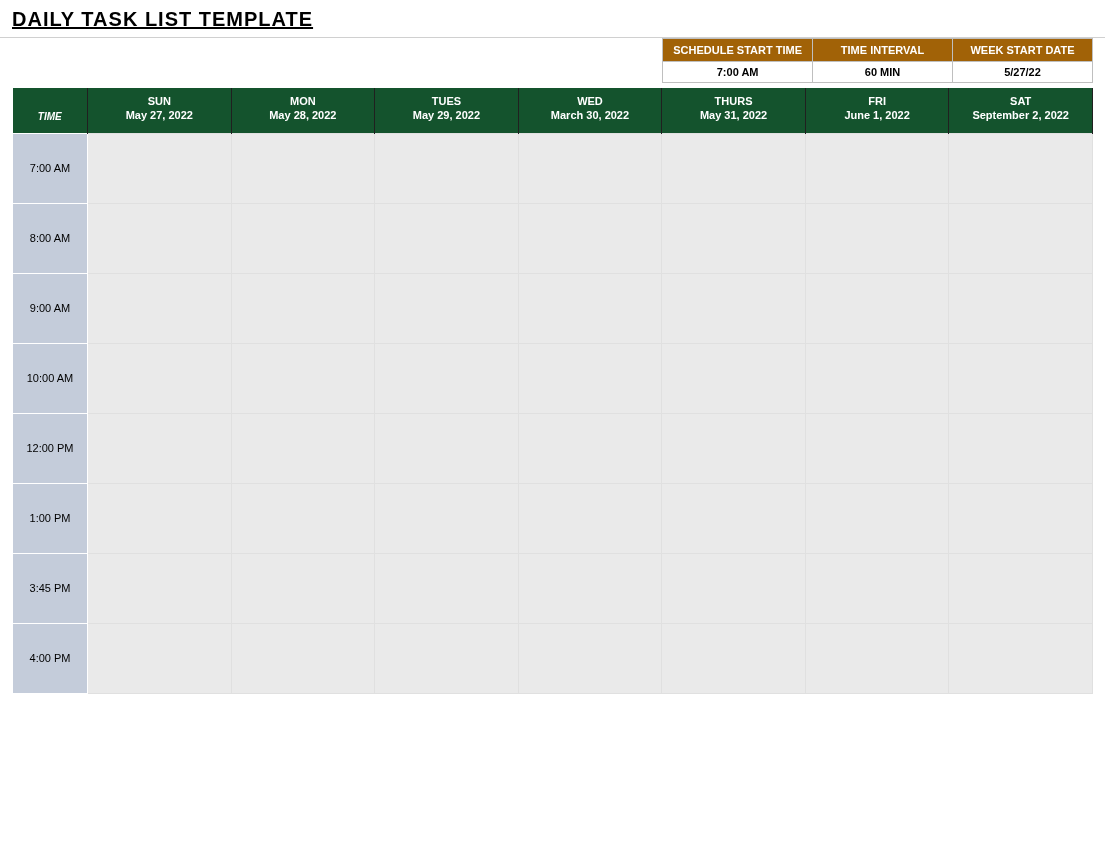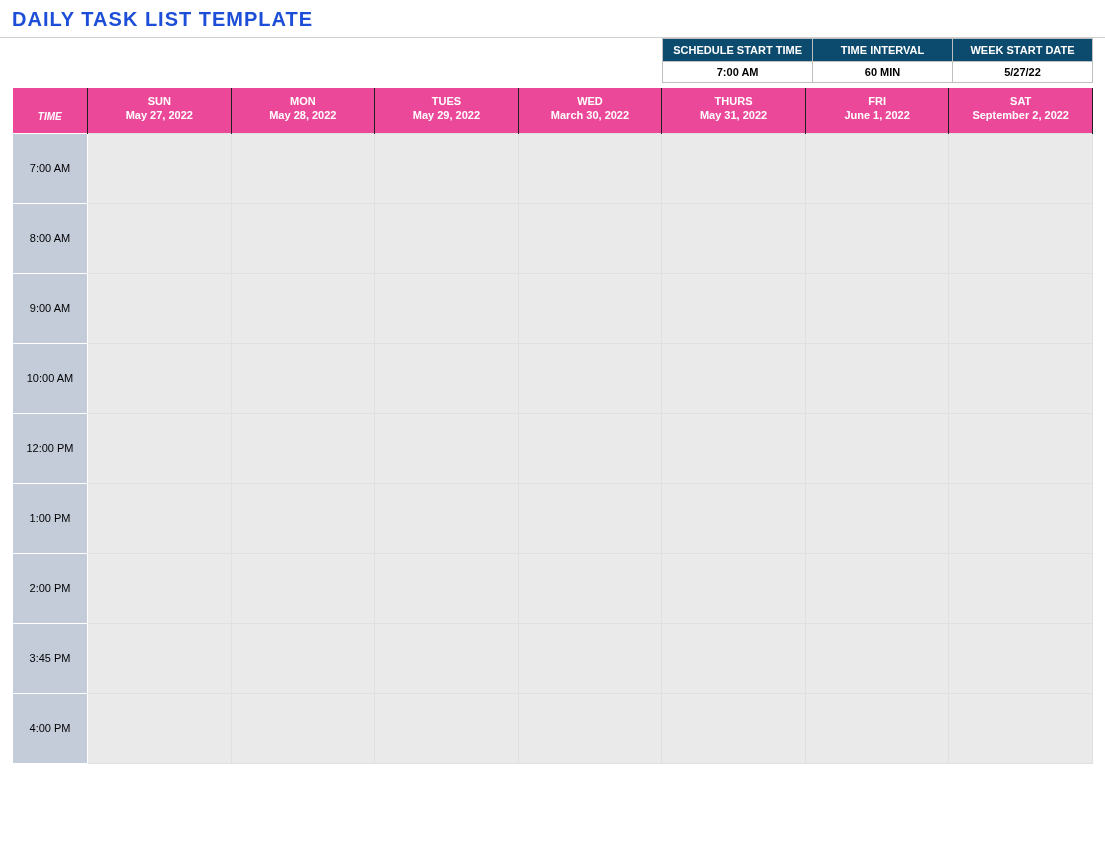--- a/index.html
+++ b/index.html
@@ -5,36 +5,37 @@
     * { box-sizing: border-box; margin: 0; padding: 0; }
     body {
       font-family: Arial, Helvetica, sans-serif;
       background: #ffffff;
       width: 1105px;
       height: 854px;
       overflow: hidden;
       position: relative;
     }
     .page-title {
-      color: #1d4ed8;
+      color: #000000;
       font-size: 20px;
       font-weight: bold;
       letter-spacing: 1px;
       padding: 8px 12px 6px;
       border-bottom: 1px solid #d0d0d0;
+      text-decoration: underline;
     }
     .meta-table {
       position: absolute;
       right: 12px;
       top: 38px;
       border-collapse: collapse;
       font-size: 11px;
     }
     .meta-table th {
-      background: #0c4a6e;
+      background: #a16207;
       color: #ffffff;
       font-weight: bold;
       padding: 5px 10px;
       border: 1px solid #bfbfbf;
       text-align: center;
       white-space: nowrap;
       min-width: 140px;
     }
     .meta-table td {
       background: #ffffff;
@@ -50,21 +51,21 @@
       left: 12px;
       right: 12px;
     }
     .schedule {
       width: 100%;
       border-collapse: collapse;
       table-layout: fixed;
     }
     .schedule col.time-col { width: 75px; }
     .schedule thead th {
-      background: #ec4899;
+      background: #14532d;
       color: #ffffff;
       font-size: 11px;
       font-weight: bold;
       text-align: center;
       padding: 6px 4px 10px;
       line-height: 1.3;
       border-right: 1px solid #202020;
       vertical-align: bottom;
     }
     .schedule thead th.time-header {
@@ -217,30 +218,20 @@
           <td class="time-cell">1:00 PM</td>
           <td class="task-cell"></td>
           <td class="task-cell"></td>
           <td class="task-cell"></td>
           <td class="task-cell"></td>
           <td class="task-cell"></td>
           <td class="task-cell"></td>
           <td class="task-cell"></td>
         </tr>
         <tr>
-          <td class="time-cell">2:00 PM</td>
-          <td class="task-cell"></td>
-          <td class="task-cell"></td>
-          <td class="task-cell"></td>
-          <td class="task-cell"></td>
-          <td class="task-cell"></td>
-          <td class="task-cell"></td>
-          <td class="task-cell"></td>
-        </tr>
-        <tr>
           <td class="time-cell">3:45 PM</td>
           <td class="task-cell"></td>
           <td class="task-cell"></td>
           <td class="task-cell"></td>
           <td class="task-cell"></td>
           <td class="task-cell"></td>
           <td class="task-cell"></td>
           <td class="task-cell"></td>
         </tr>
         <tr>

